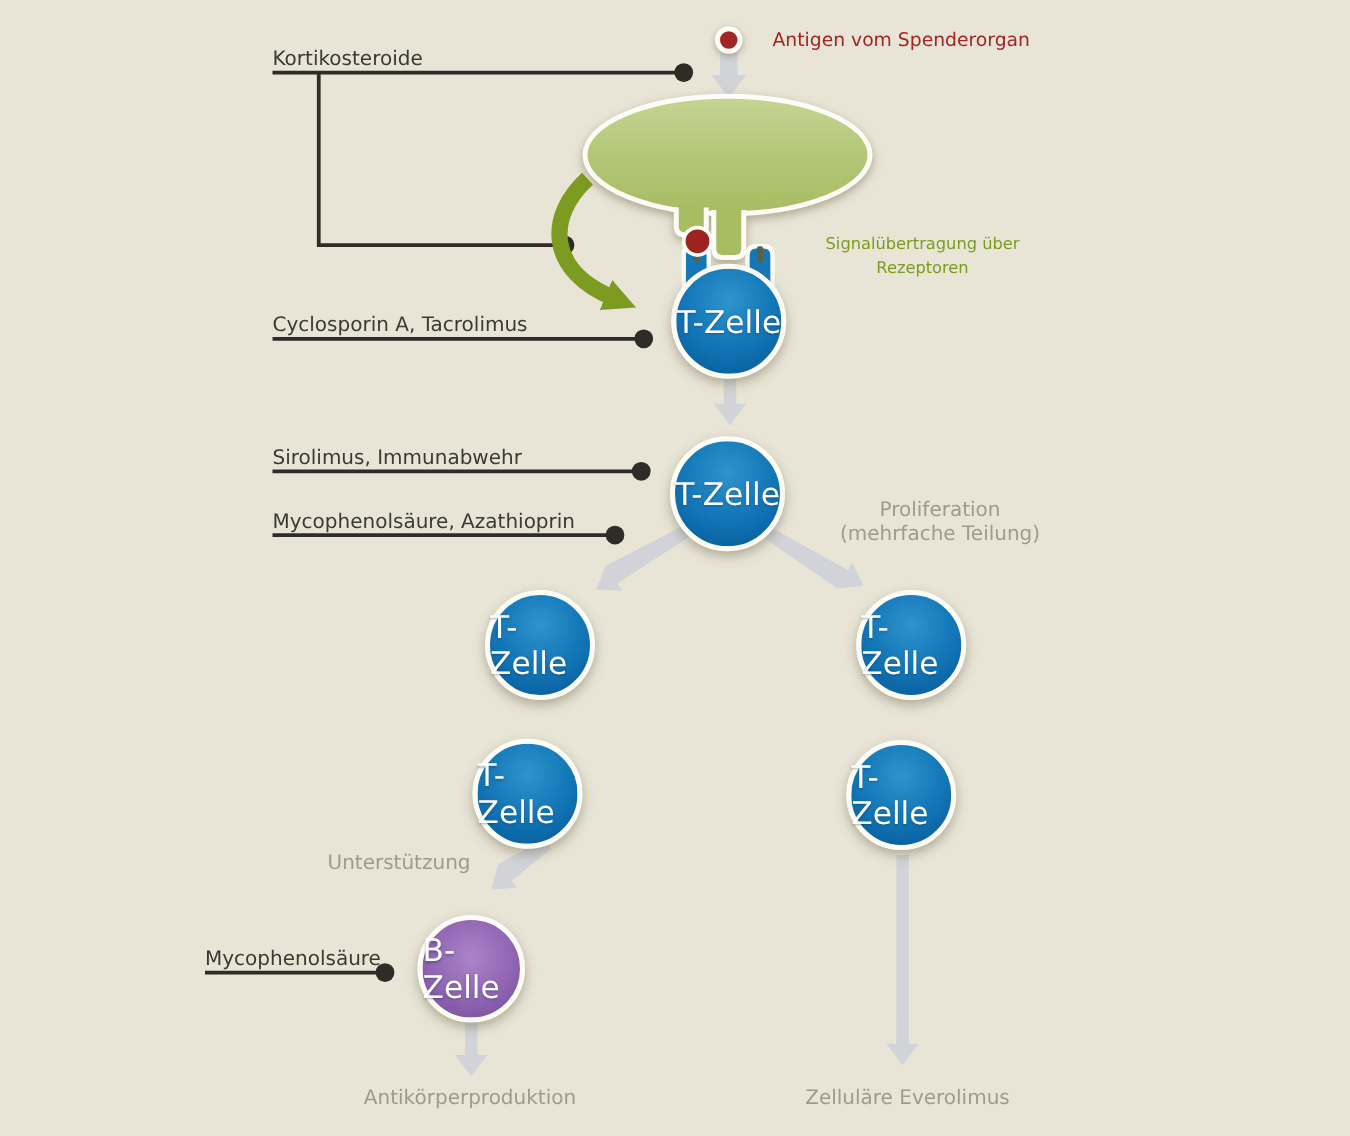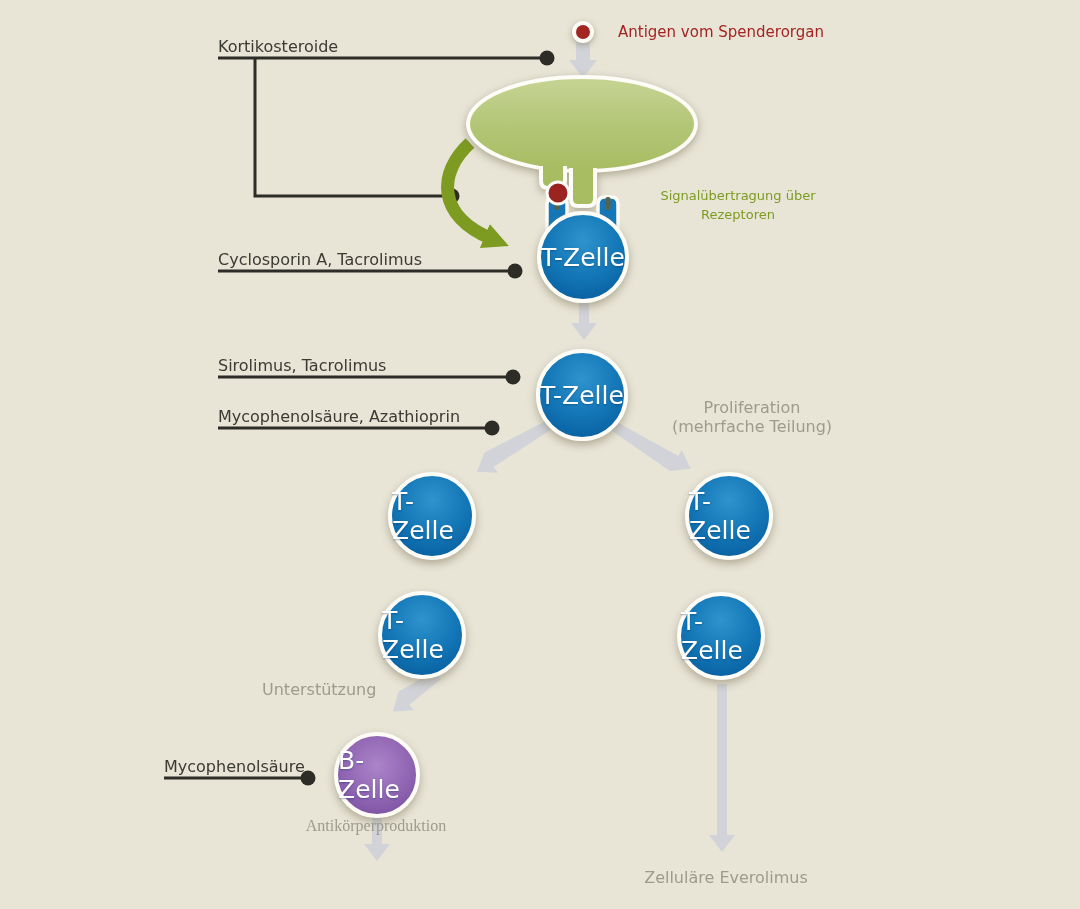--- a/index.html
+++ b/index.html
@@ -126,30 +126,30 @@
   <div class="lbl-red" style="left:618px;top:23px;">Antigen vom Spenderorgan</div>
 
 
   <div class="lbl-olive" style="left:618px;top:186px;width:240px;">
     <span>Signalübertragung über</span><br>
     <span>Rezeptoren</span>
   </div>
 
   <div class="lbl" style="left:218px;top:250px;">Cyclosporin A, Tacrolimus</div>
 
-  <div class="lbl" style="left:218px;top:356px;">Sirolimus, Tacrolimus</div>
+  <div class="lbl" style="left:218px;top:356px;">Sirolimus, Immunabwehr</div>
 
   <div class="lbl" style="left:218px;top:407px;">Mycophenolsäure, Azathioprin</div>
 
   <div class="lbl-gray" style="left:632px;top:398px;width:240px;">
     <span>Proliferation</span><br>
     <span>(mehrfache Teilung)</span>
   </div>
 
   <div class="lbl-gray" style="left:262px;top:680px;text-align:left;">Unterstützung</div>
 
   <div class="lbl" style="left:164px;top:757px;">Mycophenolsäure</div>
 
-  <div class="lbl-gray" style="left:256px;top:816px;width:240px;font-family:Liberation Serif, serif;">Antikörperproduktion</div>
+  <div class="lbl-gray" style="left:256px;top:868px;width:240px;">Antikörperproduktion</div>
 
   <div class="lbl-gray" style="left:606px;top:868px;width:240px;">Zelluläre Everolimus</div>
 
 </div>
 
 </body></html>

